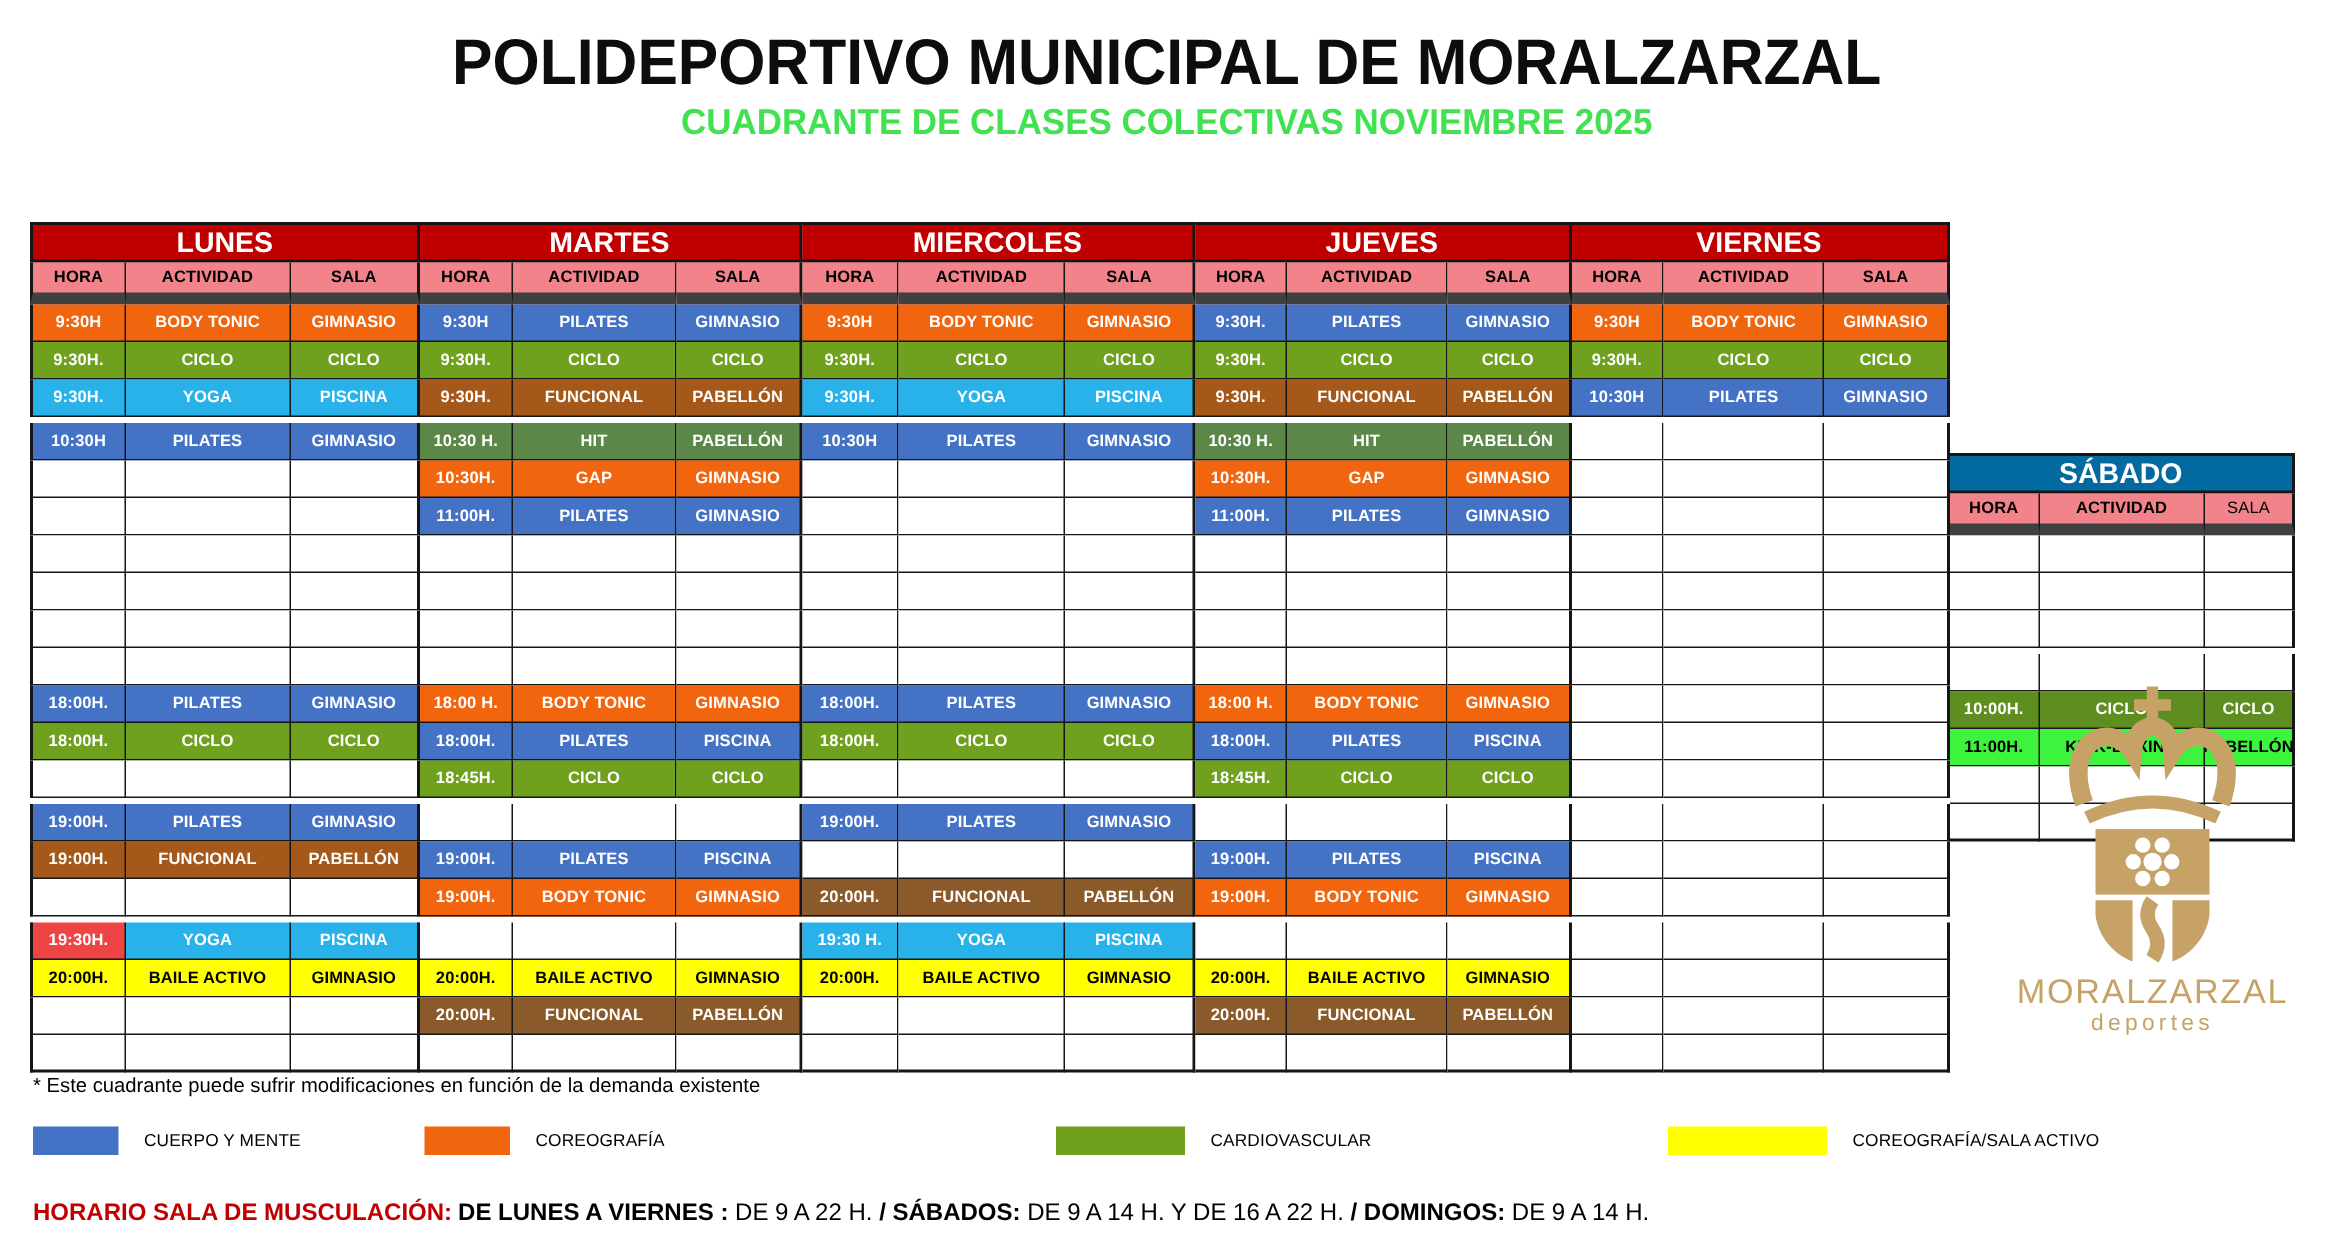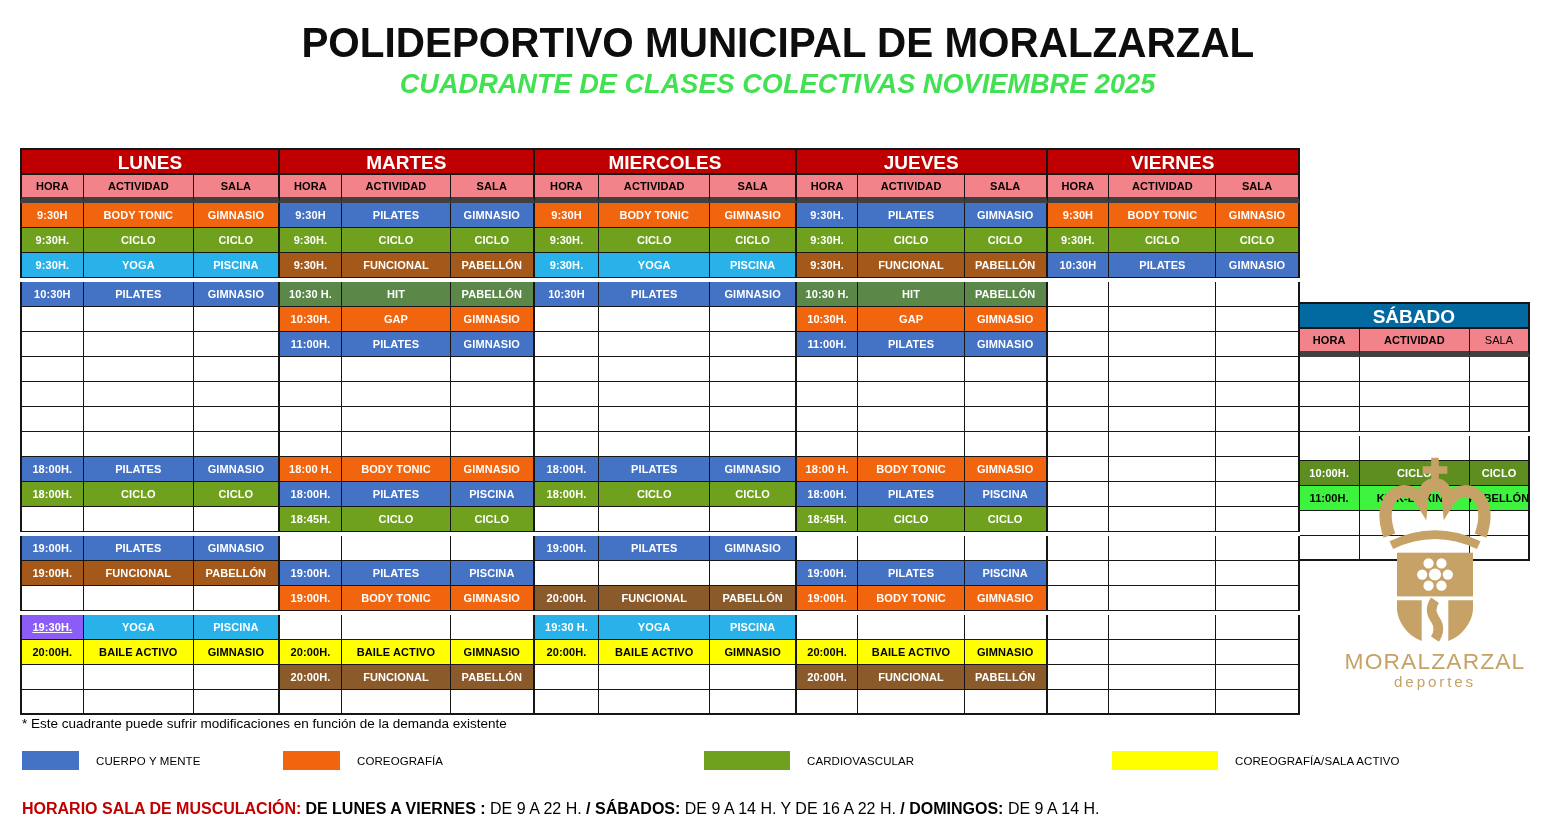--- a/index.html
+++ b/index.html
@@ -7,23 +7,22 @@
     position:relative; width:1555px; height:839px; background:#fff;
     font-family:"Liberation Sans", sans-serif; overflow:hidden;
   }
   
   .titles { position:absolute; top:18px; left:0; width:100%; text-align:center; }
   .main-title {
     margin:0; font-size:43px; font-weight:bold; color:#0d0d0d; letter-spacing:0;
     display:inline-block; transform:scaleX(0.94); transform-origin:center; white-space:nowrap;
   }
   .sub-title {
-    margin:1px 0 4px 0; font-size:28px; font-weight:bold; letter-spacing:0;
+    margin:1px 0 4px 0; font-size:24px; font-weight:bold; letter-spacing:0;
     display:block;
-    font-style:italic;
   }
   .sub-title span { display:inline-block; transform:scaleX(0.97); white-space:nowrap; }
   
   .schedule { position:absolute; left:20px; top:148px; width:1510px; display:flex; align-items:center; }
   .day { flex:0 0 auto; }
   .day.d0{width:17.2%} .day.d1{width:16.9%} .day.d2{width:17.35%}
   .day.d3{width:16.6%} .day.d4{width:16.7%} .day.d5{width:15.25%}
   .day-header {
     height:27px; line-height:25px; background:#C00000; color:#fff; text-align:center;
     font-size:19px; font-weight:bold; box-sizing:border-box;
@@ -34,21 +33,21 @@
   .subrow { height:28px; }
   .cell {
     box-sizing:border-box; height:100%; display:flex; align-items:center; justify-content:center;
     font-size:11px; font-weight:bold; color:#000; background:#fff;
     border-right:1px solid #161616; border-bottom:1px solid #161616;
     overflow:hidden; white-space:nowrap; letter-spacing:0.1px;
   }
   .cell.c0{width:24.5%} .cell.c1{width:42.5%} .cell.c2{width:33%; border-right:2px solid #161616;}
   .d5 .cell.c0{width:26%} .d5 .cell.c1{width:48%} .d5 .cell.c2{width:26%}
   .day.d0 .cell.c0 { border-left:2px solid #161616; }
-  .colhead { background:#F2838A; border-bottom:6px solid #404040; }
+  .colhead { background:#F2838A; border-bottom:8px solid #404040; }
   .colhead.light { font-weight:normal; }
   .row.last .cell { border-bottom:2px solid #161616; }
   .spacer { height:4px; background:#fff; }
   
   .footnote { position:absolute; left:22px; top:716px; font-size:13.5px; color:#000; }
   
   .legend { position:absolute; left:0; top:751px; width:1555px; height:22px; }
   .legend-item { position:absolute; top:0; display:flex; align-items:center; }
   .legend-item .swatch { height:19px; margin-right:17px; }
   .legend-item:nth-child(1){left:22px}   .legend-item:nth-child(1) .swatch{width:57px}
@@ -162,21 +161,21 @@
           <div class="cell c1" style="background: rgb(164, 89, 26); color: rgb(255, 255, 255);">FUNCIONAL</div>
           <div class="cell c2" style="background: rgb(164, 89, 26); color: rgb(255, 255, 255);">PABELLÓN</div>
         </div>
         <div class="row">
           <div class="cell c0"></div>
           <div class="cell c1"></div>
           <div class="cell c2"></div>
         </div>
         <div class="spacer"></div>
         <div class="row">
-          <div class="cell c0" style="background: #8b5cf6; color: rgb(255, 255, 255); text-decoration: underline;">19:30H.</div>
+          <div class="cell c0" style="background: #ef4444; color: rgb(255, 255, 255);">19:30H.</div>
           <div class="cell c1" style="background: rgb(41, 178, 234); color: rgb(255, 255, 255);">YOGA</div>
           <div class="cell c2" style="background: rgb(41, 178, 234); color: rgb(255, 255, 255);">PISCINA</div>
         </div>
         <div class="row">
           <div class="cell c0" style="background: rgb(255, 255, 0); color: rgb(0, 0, 0);">20:00H.</div>
           <div class="cell c1" style="background: rgb(255, 255, 0); color: rgb(0, 0, 0);">BAILE ACTIVO</div>
           <div class="cell c2" style="background: rgb(255, 255, 0); color: rgb(0, 0, 0);">GIMNASIO</div>
         </div>
         <div class="row">
           <div class="cell c0"></div>

